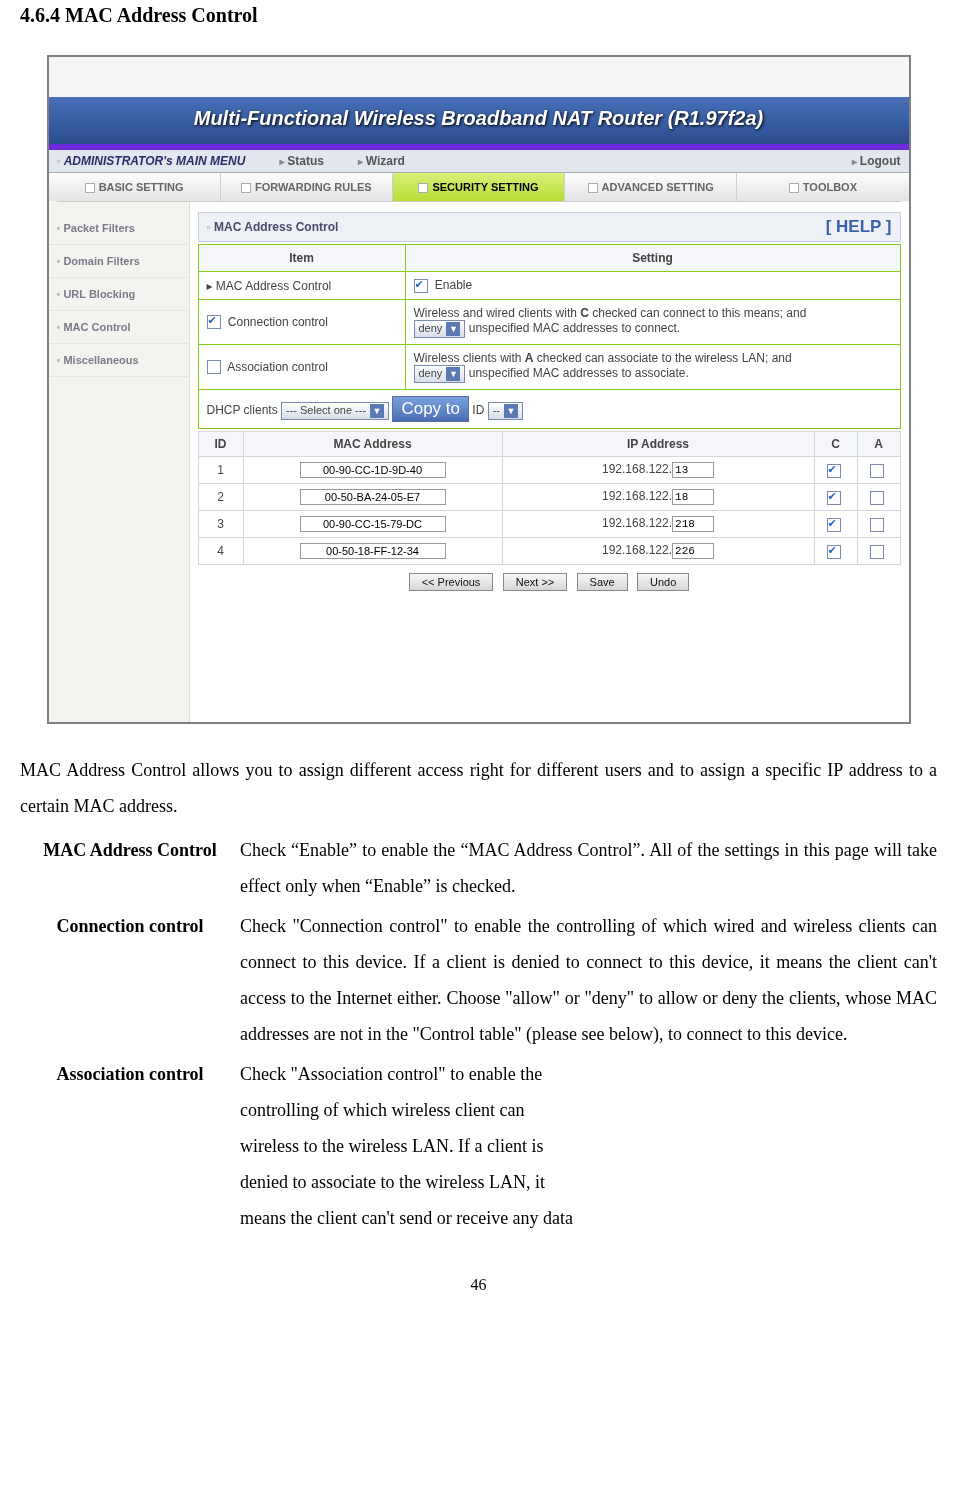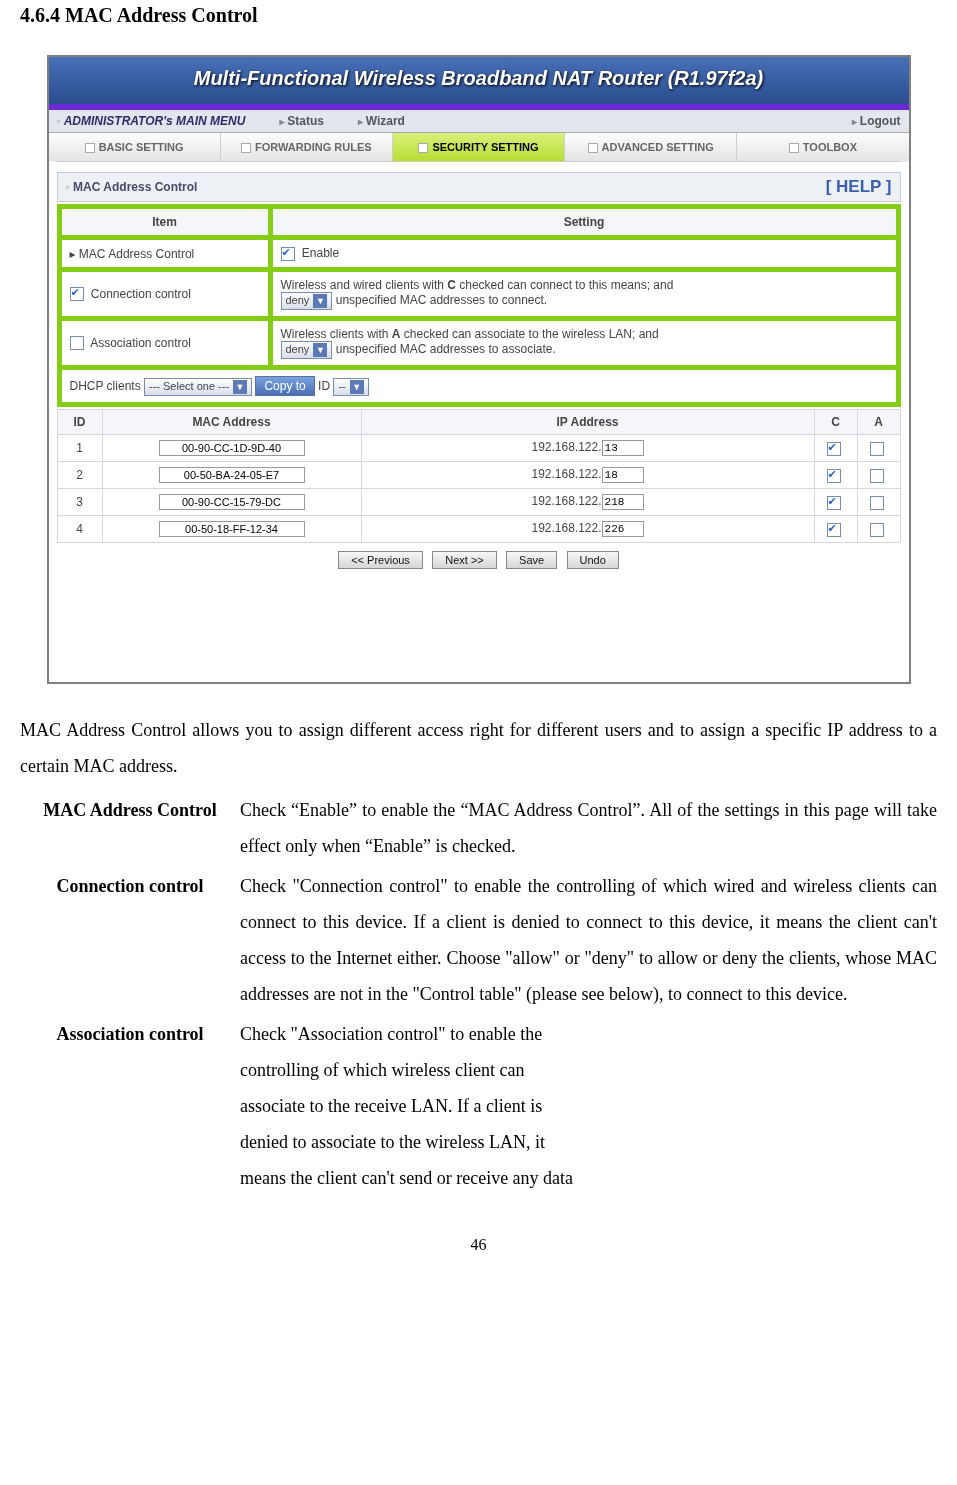--- a/index.html
+++ b/index.html
@@ -30,20 +30,21 @@
   }
   .router-title {
     background: linear-gradient(#4870b8, #2a4d8e);
     color: #fff;
     font-size: 20px;
     font-weight: bold;
     font-style: italic;
     text-align: center;
     padding: 10px 0 14px 0;
     text-shadow: 1px 1px 3px #000;
+    margin-top: 40px;
   }
   .menu-bar {
     display: flex;
     align-items: center;
     background: #e2e6ee;
     border-top: 6px solid #6d28d9;
     border-bottom: 1px solid #aaa;
     padding: 4px 8px;
     font-weight: bold;
     color: #3b3b6e;
@@ -151,21 +152,21 @@
     color: #3a5fb0;
     font-weight: bold;
     font-size: 17px;
   }
   .cfg-table {
     width: 100%;
     border-collapse: collapse;
     margin-top: 2px;
   }
   .cfg-table th, .cfg-table td {
-    border: 5px solid #84cc16;
+    border: 1px solid #84cc16;
     padding: 6px 8px;
     font-size: 12px;
     text-align: left;
     vertical-align: middle;
     color: #444;
   }
   .cfg-table th {
     background: #f4f6fa;
     text-align: center;
     font-weight: bold;
@@ -208,21 +209,21 @@
   .dhcp-row {
     text-align: center;
     padding: 6px;
   }
   .btn {
     display: inline-block;
     border: 1px solid #5b6fa0;
     background: linear-gradient(#7aa2de,#4a6eb3);
     color: #fff;
     padding: 2px 8px;
-    font-size: 12px;
+    font-size: 17px;
     cursor: pointer;
   }
   .btn2 {
     display: inline-block;
     border: 1px solid #888;
     background: linear-gradient(#f7f7f7,#d6d6d6);
     color: #111;
     padding: 2px 12px;
     font-size: 11px;
     cursor: pointer;
@@ -316,20 +317,27 @@
 
     <div class="tab-bar">
       <div class="tab"><span class="sq-icon"></span><span>BASIC SETTING</span></div>
       <div class="tab"><span class="sq-icon"></span><span>FORWARDING RULES</span></div>
       <div class="tab selected"><span class="sq-icon"></span><span>SECURITY SETTING</span></div>
       <div class="tab"><span class="sq-icon"></span><span>ADVANCED SETTING</span></div>
       <div class="tab"><span class="sq-icon"></span><span>TOOLBOX</span></div>
     </div>
 
     <div class="router-body">
+      <div class="sidebar">
+        <div class="sidebar-item">Packet Filters</div>
+        <div class="sidebar-item">Domain Filters</div>
+        <div class="sidebar-item">URL Blocking</div>
+        <div class="sidebar-item">MAC Control</div>
+        <div class="sidebar-item">Miscellaneous</div>
+      </div>
 
       <div class="content">
         <div class="panel-head">
           <span class="sq">MAC Address Control</span>
           <span class="help">[ HELP ]</span>
         </div>
 
         <table class="cfg-table">
           <tbody>
               <tr>
@@ -439,21 +447,21 @@
     </tr>
     <tr>
       <td class="def-term">Connection control</td>
       <td class="def-body">Check "Connection control" to enable the controlling of which wired and wireless clients can connect to this device. If a client is denied to connect to this device, it means the client can't access to the Internet either. Choose "allow" or "deny" to allow or deny the clients, whose MAC addresses are not in the "Control table" (please see below), to connect to this device.</td>
     </tr>
     <tr>
       <td class="def-term">Association control</td>
       <td class="def-body narrow-lines">
         <span>Check "Association control" to enable the</span>
         <span>controlling of which wireless client can</span>
-        <span>associate to the receive LAN. If a client is</span>
+        <span>wireless to the wireless LAN. If a client is</span>
         <span>denied to associate to the wireless LAN, it</span>
         <span>means the client can't send or receive any data</span>
       </td>
     </tr>
   </tbody>
     </table>
 
   <div class="pagenum">46</div>
 </div>
 

